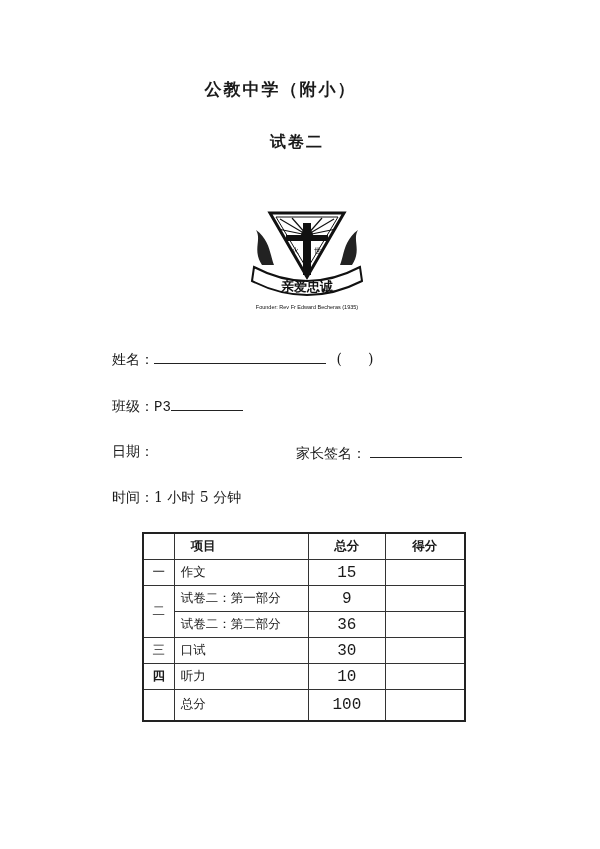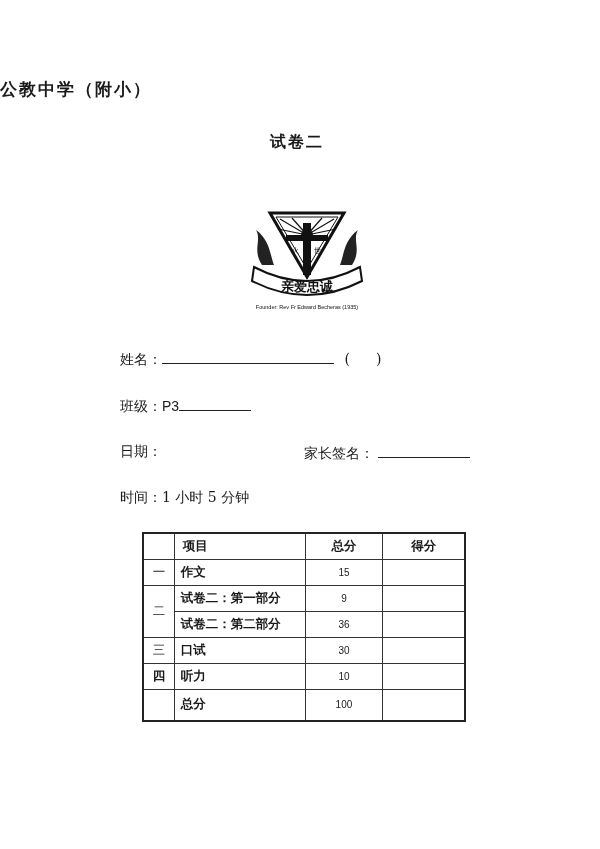--- a/index.html
+++ b/index.html
@@ -1,29 +1,29 @@
 <!DOCTYPE html>
 <html><head>
 <meta charset="utf-8">
 <style>
   html, body { margin:0; padding:0; background:#fff; }
   body { width:600px; height:849px; position:relative; overflow:hidden;
          font-family:"DejaVu Serif", serif; color:#1a1a1a; }
   .abs { position:absolute; }
-  .title { top:78px; left:0; width:561px; text-align:left; font-size:17px; font-weight:bold; letter-spacing:2px; }
+  .title { top:78px; left:0; width:561px; text-align:center; font-size:17px; font-weight:bold; letter-spacing:2px; }
   .subtitle { top:132px; left:0; width:594px; text-align:center; font-size:16px; font-weight:bold; letter-spacing:2px; }
   .logo { left:248px; top:205px; width:118px; height:110px; }
-  .field { font-size:14px;margin-left:8px; }
+  .field { font-size:14px; }
   .uline { display:inline-block; border-bottom:1.3px solid #222; height:14px; vertical-align:baseline; }
   table.scores { position:absolute; left:142px; top:532px; width:324px; border-collapse:collapse;
                  border:2px solid #222; font-size:12.5px; }
   table.scores td { border:1px solid #333; height:25px; padding:0 6px; }
   table.scores td.num { width:18px; text-align:center; }
-  table.scores td.item { width:118px; font-weight:bold; }
-  table.scores td.total { width:66px; text-align:center; font-family:Liberation Sans, sans-serif; font-size:10px; }
+  table.scores td.item { width:118px; font-weight:normal; }
+  table.scores td.total { width:66px; text-align:center; font-family:Liberation Mono, monospace; font-size:16px; }
   table.scores td.score { width:70px; text-align:center; border-left:1px dashed #444;margin-top:48px; }
   table.scores tr.head td { font-weight:bold; }
 </style>
 </head>
 <body>
 
 <div class="abs title">公教中学（附小）</div>
 <div class="abs subtitle">试卷二</div>
 
 <div class="abs logo">
@@ -54,40 +54,40 @@
     <text x="59" y="104" text-anchor="middle" font-size="5.5" fill="#111" font-family="Liberation Sans, sans-serif">Founder: Rev Fr Edward Becheras (1935)</text>
   </svg>
 </div>
 
 <div class="abs field" style="left:112px; top:349px;">
   <span>姓名：</span><span class="uline" style="width:172px;"></span>
   <span style="margin-left:6px;">(</span><span style="display:inline-block;width:26px;"></span><span>)</span>
 </div>
 
 <div class="abs field" style="left:112px; top:396px;">
-  <span>班级：</span><span style="font-family:Liberation Sans, sans-serif;">P3</span><span class="uline" style="width:72px;"></span>
+  <span>班级：</span><span style="font-family:Liberation Mono, monospace;">P3</span><span class="uline" style="width:72px;"></span>
 </div>
 
 <div class="abs field" style="left:112px; top:443px;text-align:right;">
   <span>日期：</span>
 </div>
 
 <div class="abs field" style="left:296px; top:443px;">
   <span>家长签名：</span><span class="uline" style="width:92px;margin-left:4px;"></span>
 </div>
 
 <div class="abs field" style="left:112px; top:489px;">
   <span>时间：</span><span>1 小时 5 分钟</span>
 </div>
 
 <table class="scores">
   <tbody>
       <tr class="head">
     <td class="num"></td>
-    <td class="item" style="padding-left:8px;">项目</td>
+    <td class="item" style="padding-left:16px;">项目</td>
     <td class="total" style="font-family:'DejaVu Serif',serif;font-size:12.5px;">总分</td>
     <td class="score">得分</td>
   </tr>
   <tr>
     <td class="num">一</td>
     <td class="item">作文</td>
     <td class="total">15</td>
     <td class="score"></td>
   </tr>
   <tr>

